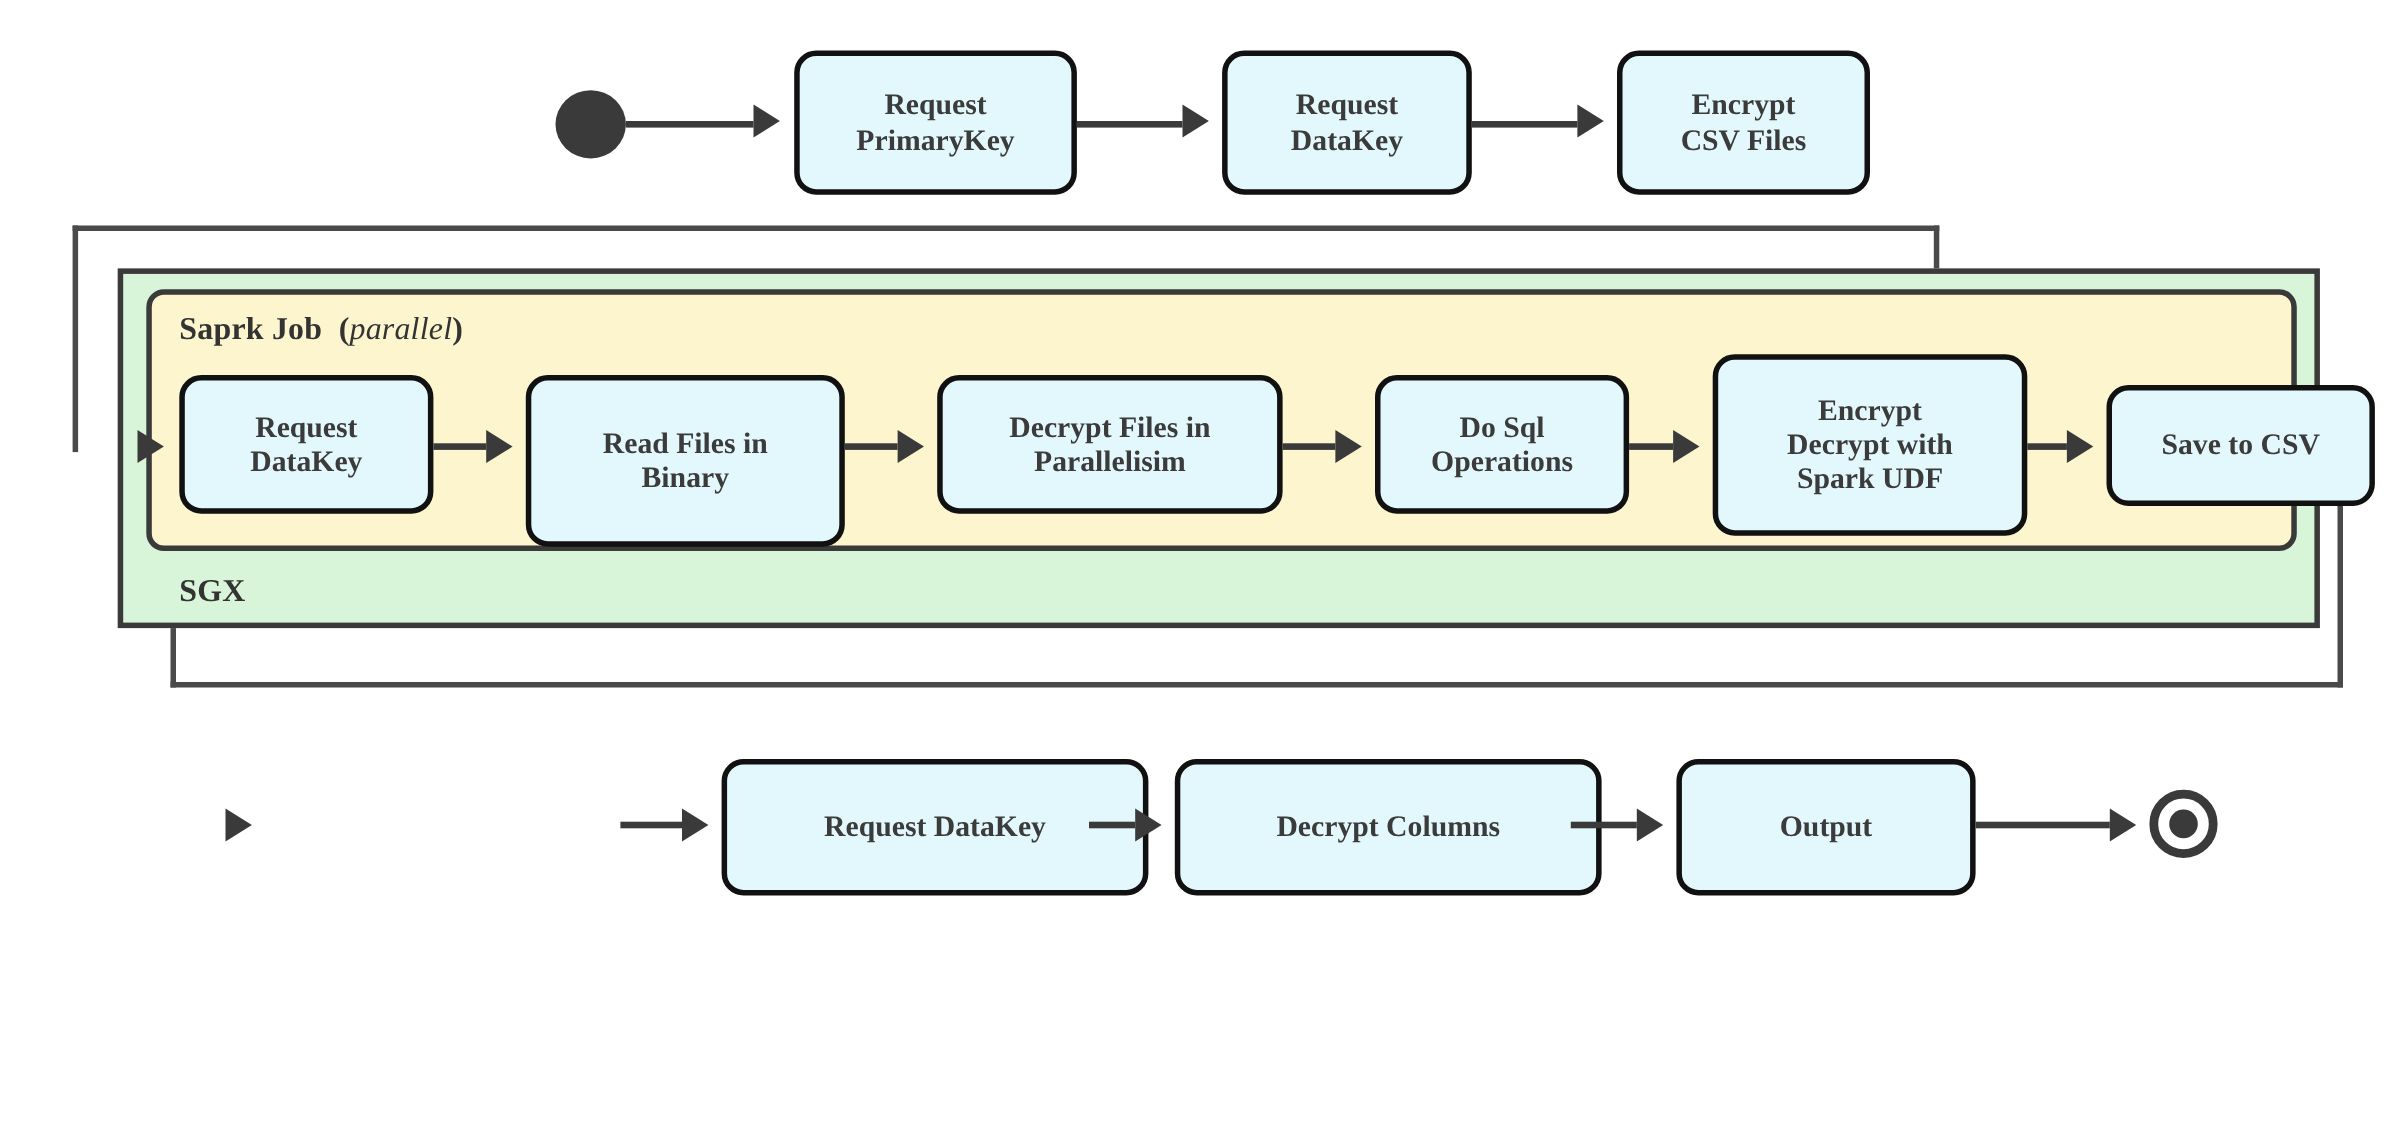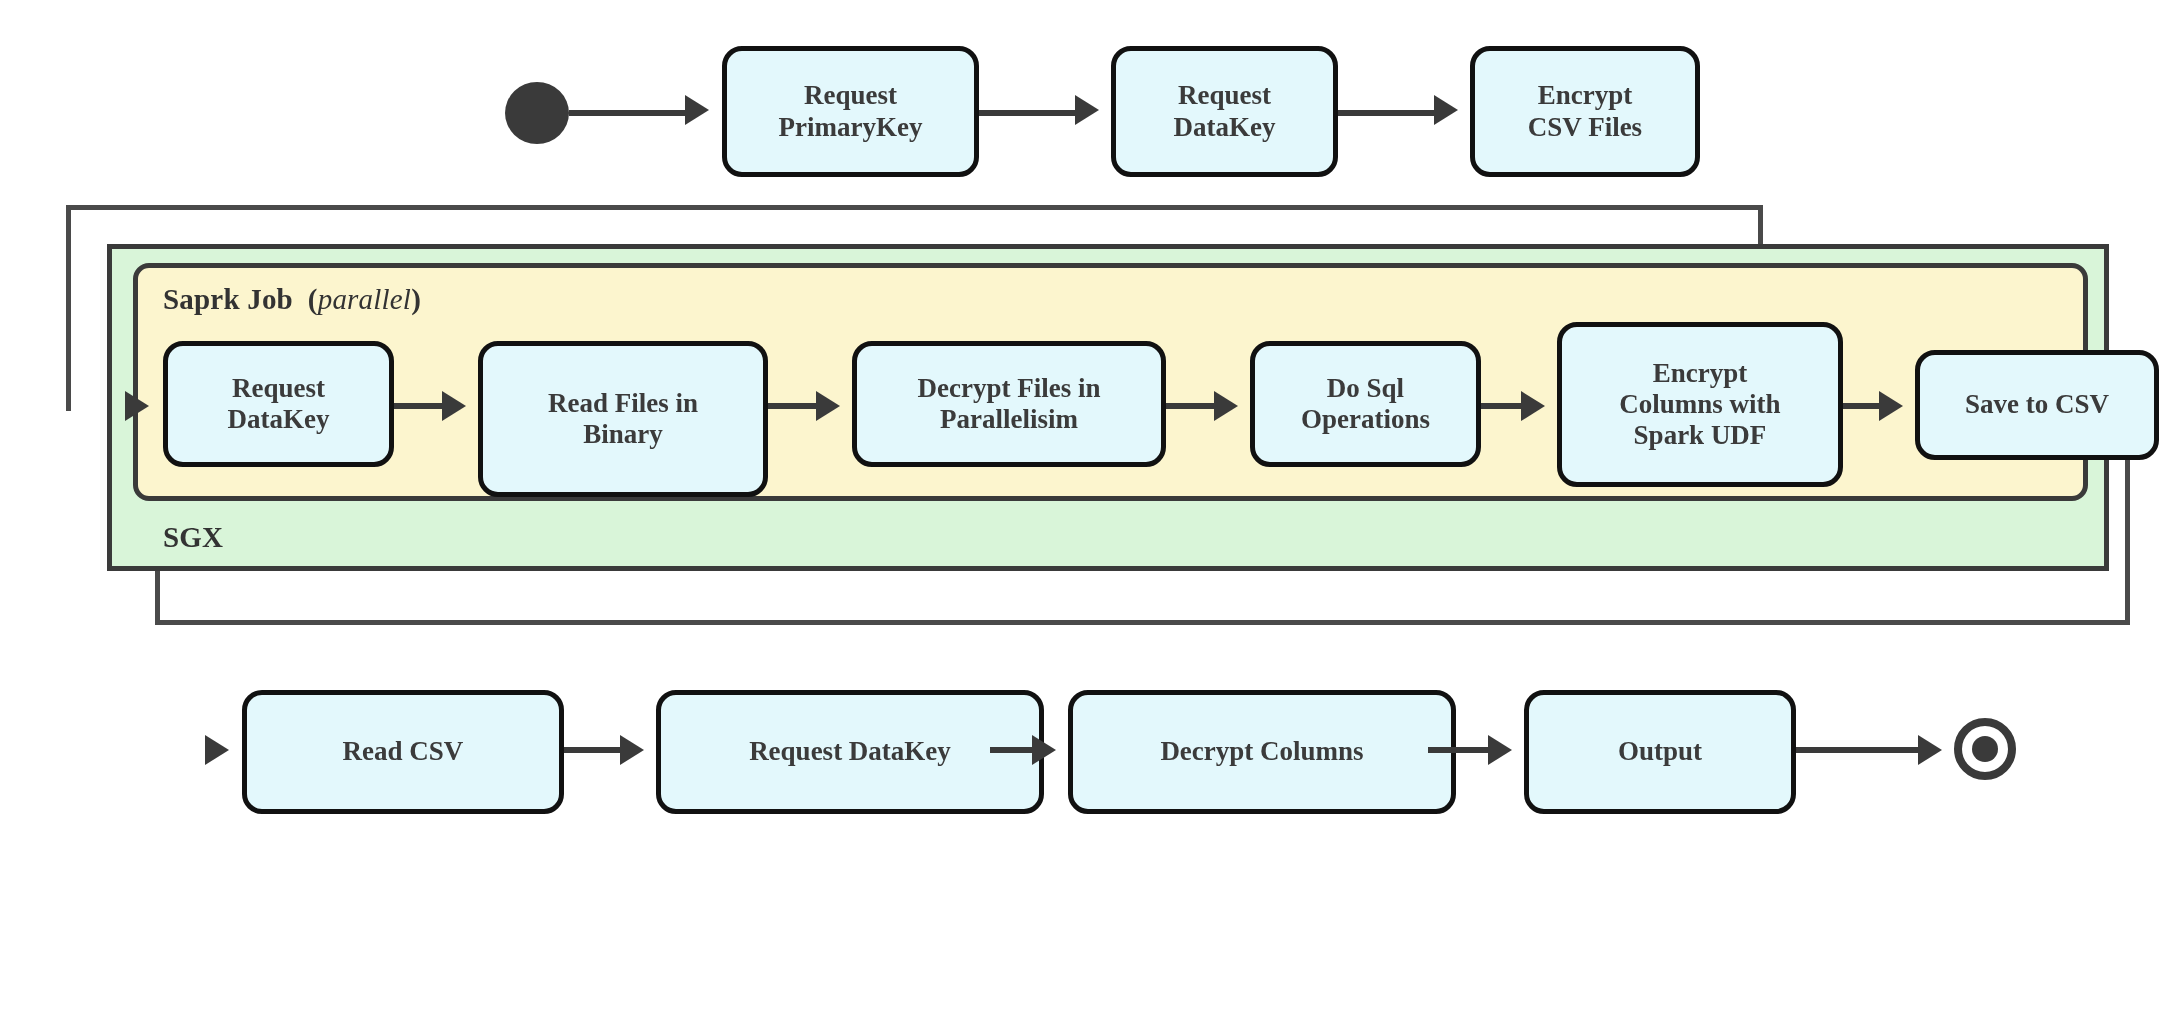--- a/index.html
+++ b/index.html
@@ -206,41 +206,36 @@
       <span>Operations</span>
     </div>
   </div>
 
   <div class="seg h" style="left:1481px; top:403px; width:40px;"></div>
   <div class="arrow" style="left:1521px; top:391px;"></div>
 
   <div class="node" style="left:1557px; top:322px; width:286px; height:165px;">
     <div>
       <span>Encrypt</span>
-      <span>Columns with</span>
+      <span>Decrypt with</span>
       <span>Spark UDF</span>
     </div>
   </div>
 
   <div class="seg h" style="left:1843px; top:403px; width:36px;"></div>
   <div class="arrow" style="left:1879px; top:391px;"></div>
 
   <div class="node" style="left:1915px; top:350px; width:244px; height:110px;">
     <div>
       <span>Save to CSV</span>
     </div>
   </div>
 
   <div class="arrow" style="left:205px; top:735px;"></div>
 
-  <div class="node" style="left:242px; top:690px; width:322px; height:124px;">
-    <div>
-      <span>Read CSV</span>
-    </div>
-  </div>
 
   <div class="seg h" style="left:564px; top:747px; width:56px;"></div>
   <div class="arrow" style="left:620px; top:735px;"></div>
 
   <div class="node" style="left:656px; top:690px; width:388px; height:124px;">
     <div>
       <span>Request DataKey</span>
     </div>
   </div>
 

